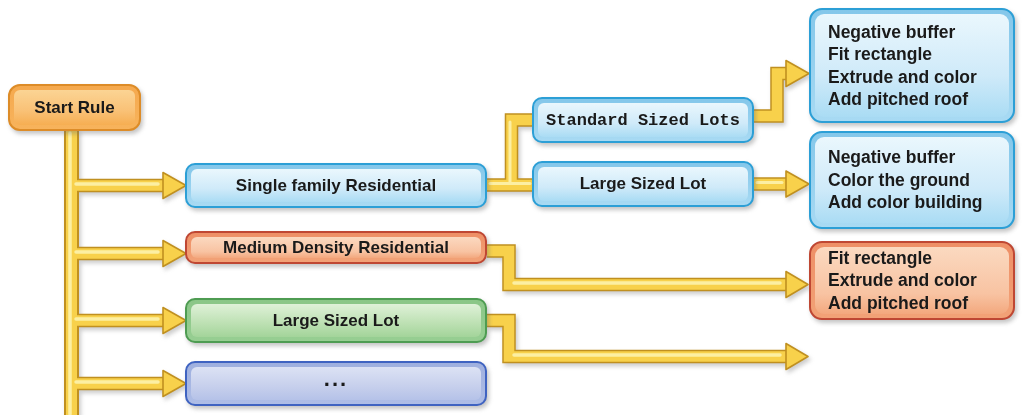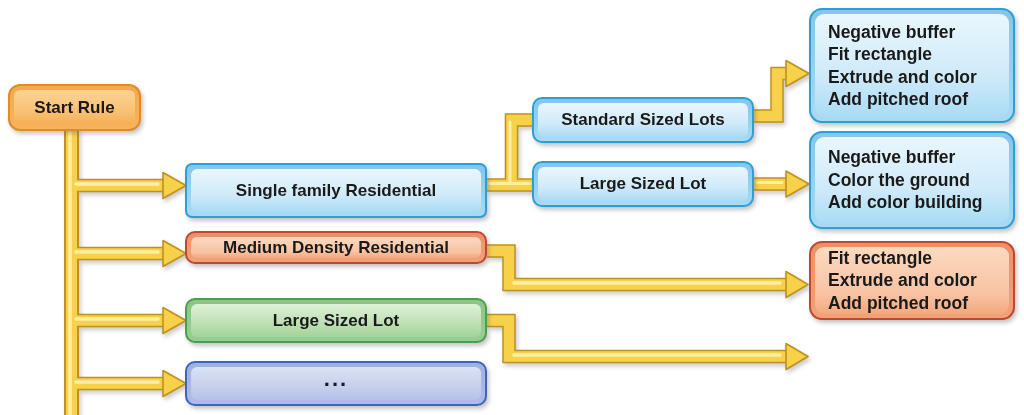--- a/index.html
+++ b/index.html
@@ -86,34 +86,34 @@
       <polygon points="786,171 809,184 786,197"></polygon>
       <polygon points="786,271.5 808,284.5 786,297.5"></polygon>
       <polygon points="786,343.5 808,356.5 786,369.5"></polygon>
     </g>
   </svg>
 
   <div class="node box-start" style="left:8px;top:84px;width:133px;height:47px;">
     <span class="node-text">Start Rule</span>
   </div>
 
-  <div class="node box-blue" style="left:185px;top:163px;width:302px;height:55px;border-radius:7px;">
+  <div class="node box-blue" style="left:185px;top:163px;width:302px;height:45px;">
     <span class="node-text">Single family Residential</span>
   </div>
   <div class="node box-orange" style="left:185px;top:231px;width:302px;height:33px;">
     <span class="node-text">Medium Density Residential</span>
   </div>
   <div class="node box-green" style="left:185px;top:298px;width:302px;height:45px;">
     <span class="node-text">Large Sized Lot</span>
   </div>
   <div class="node box-purple" style="left:185px;top:361px;width:302px;height:45px;">
     <span class="node-text ellipsis-text">...</span>
   </div>
 
-  <div class="node box-blue" style="left:532px;top:97px;width:222px;height:46px;">
+  <div class="node box-blue" style="left:532px;top:97px;width:222px;height:46px;font-family:Liberation Mono, monospace;">
     <span class="node-text">Standard Sized Lots</span>
   </div>
   <div class="node box-blue" style="left:532px;top:161px;width:222px;height:46px;">
     <span class="node-text">Large Sized Lot</span>
   </div>
 
   <div class="node action box-blue" style="left:809px;top:8px;width:206px;height:115px;">
     <span class="node-text">Negative buffer
 Fit rectangle
 Extrude and color

